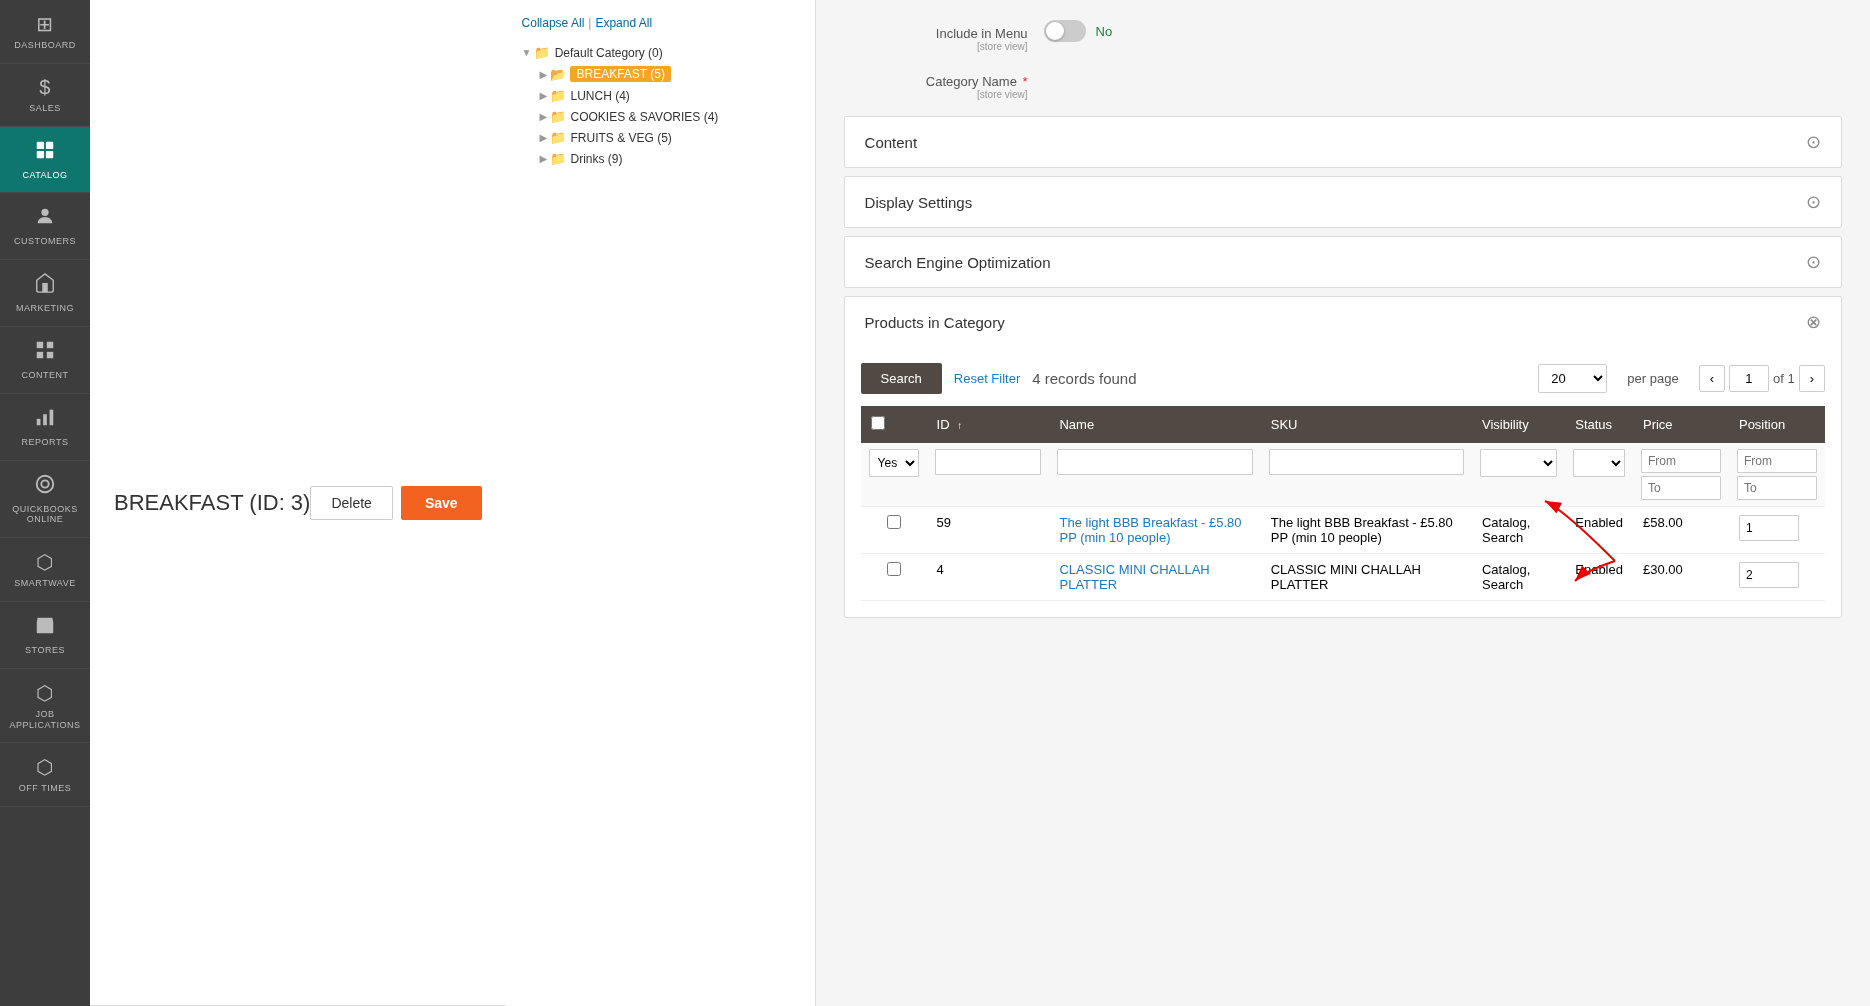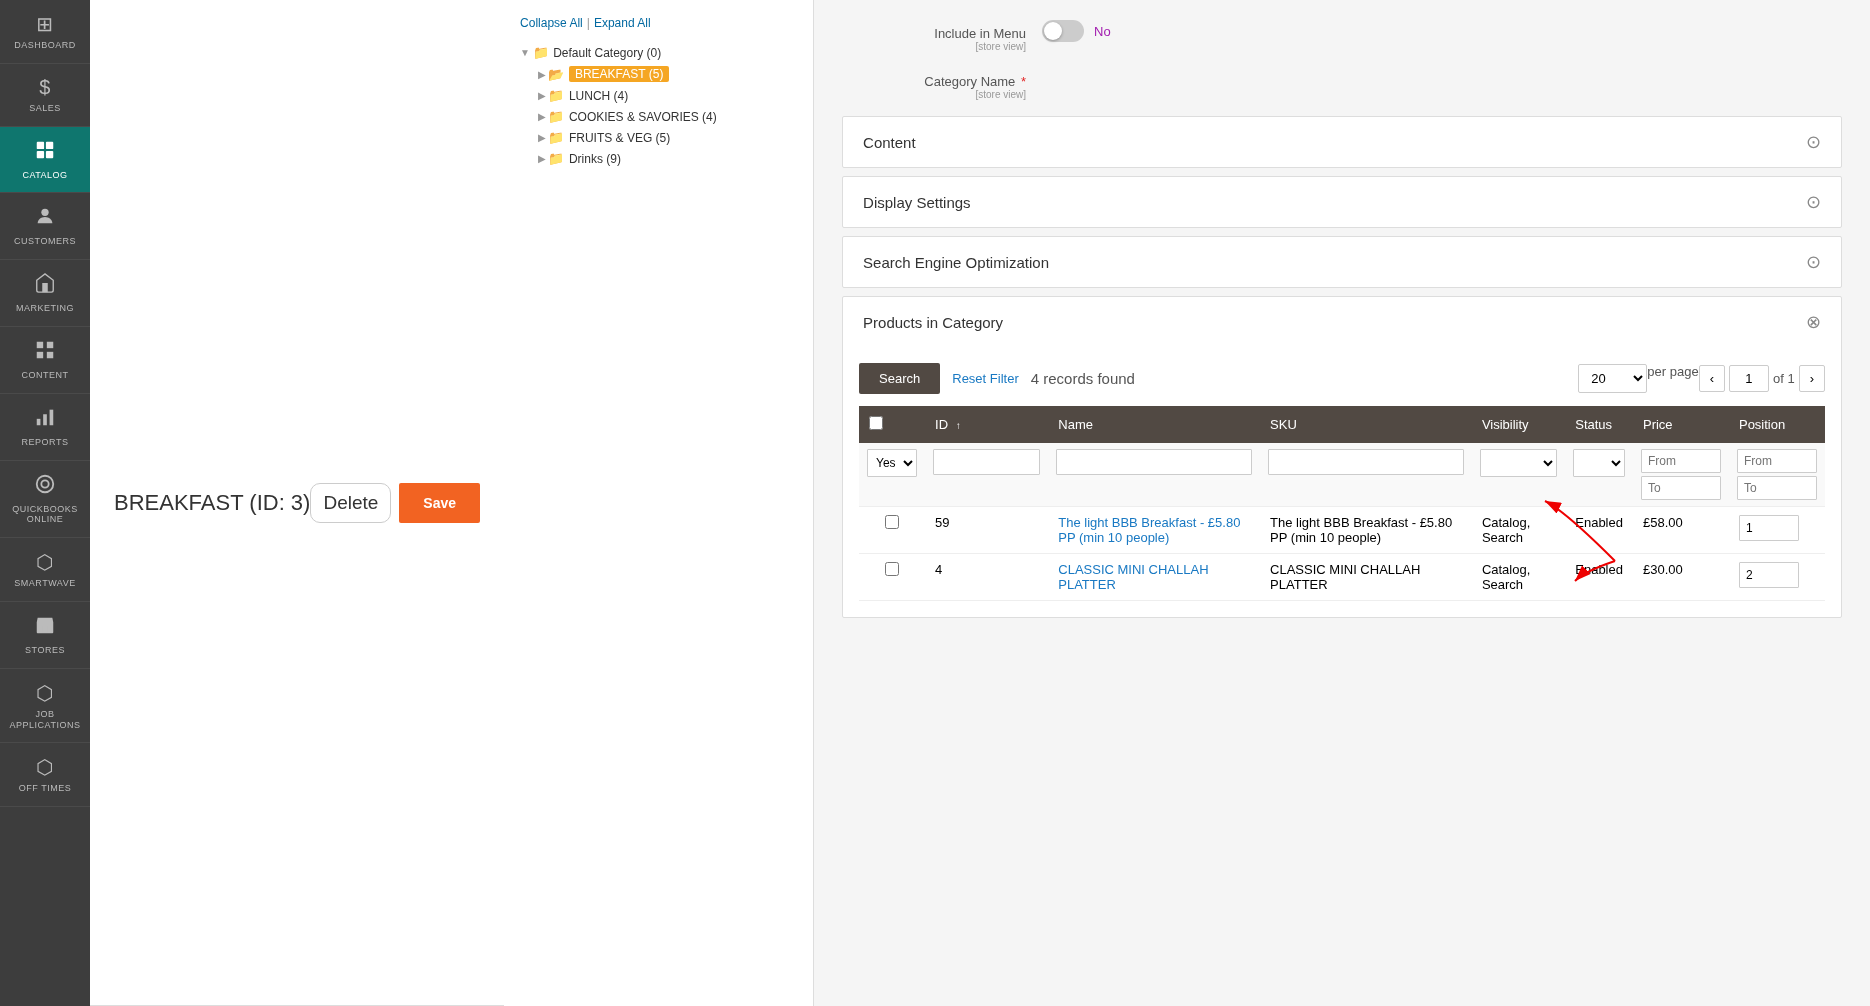--- a/index.html
+++ b/index.html
@@ -55,25 +55,25 @@
     }
     .page-title {
       font-size: 22px;
       font-weight: 300;
       color: #333;
     }
     .header-actions { display: flex; gap: 8px; }
     .btn-delete {
       background: #fff;
       border: 1px solid #ccc;
-      padding: 8px 12px;
-      cursor: pointer;
-      font-size: 19px;
+      padding: 8px 20px;
+      cursor: pointer;
+      font-size: 14px;
       color: #333;
-      border-radius: 10px;
+      border-radius: 2px;
     }
     .btn-save {
       background: #f26322;
       color: #fff;
       border: none;
       padding: 8px 24px;
       cursor: pointer;
       font-size: 14px;
       font-weight: bold;
       border-radius: 2px;
@@ -184,21 +184,21 @@
       position: absolute;
       width: 18px;
       height: 18px;
       background: #fff;
       border-radius: 50%;
       top: 2px;
       left: 2px;
       transition: left 0.2s;
       box-shadow: 0 1px 3px rgba(0,0,0,0.3);
     }
-    .toggle-label { font-size: 13px; color: #a21caf; }
+    .toggle-label { font-size: 13px; color: #15803d; }
 
     
     .accordion-section {
       background: #fff;
       border: 1px solid #ddd;
       margin-bottom: 8px;
       border-radius: 2px;
     }
     .accordion-header {
       display: flex;
@@ -250,21 +250,22 @@
     .btn-reset {
       background: none;
       border: none;
       color: #1979c3;
       cursor: pointer;
       font-size: 13px;
     }
     .records-count { font-size: 15px; color: #555; }
     .per-page-wrap {
       display: flex;
-      gap: 0;
+      align-items: center;
+      gap: 20px;
       margin-left: auto;
     }
     .per-page-select {
       padding: 5px 24px 5px 8px;
       border: 1px solid #ccc;
       font-size: 13px;
       border-radius: 2px;
       background: #fff;
       cursor: pointer;
     }

